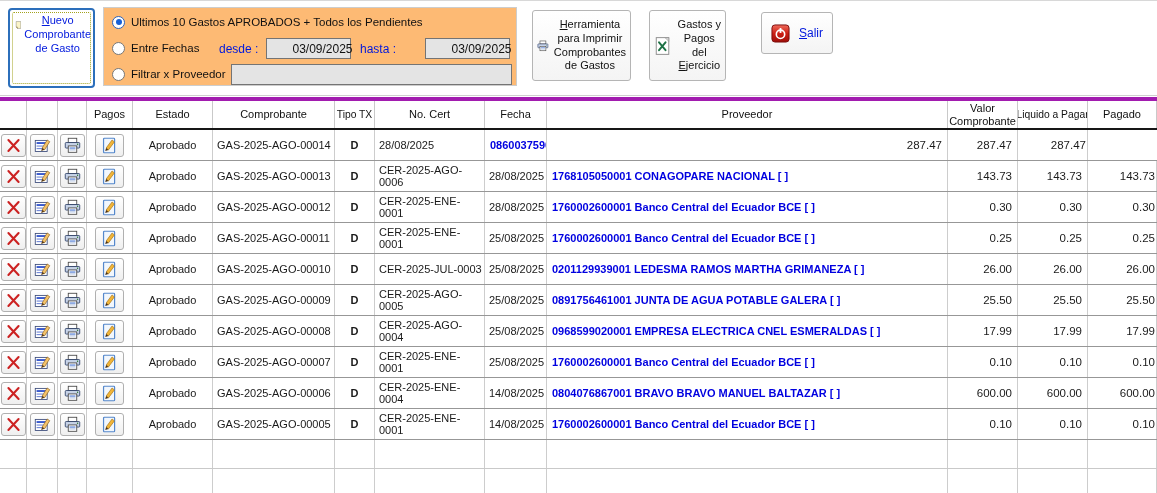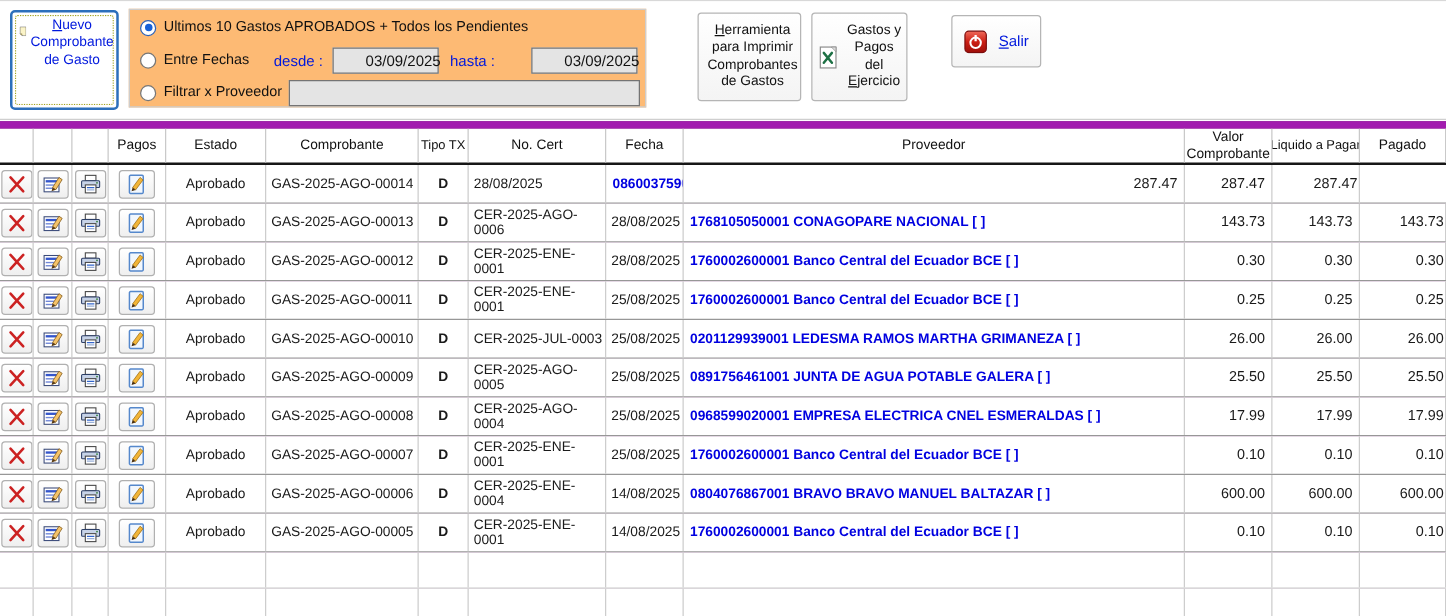--- a/index.html
+++ b/index.html
@@ -40,21 +40,21 @@
     display:flex; align-items:center; justify-content:center; gap:5px;
   }
   .tool-btn .txt { font-size:11px; color:#111; line-height:1.25; text-align:center; }
   .tool-btn .line { display:block; }
   .salir-txt { font-size:12px; color:#0018dd; display:inline-block; }
   .ul-first { display:block; }
   .ul-first::first-letter, .salir-txt::first-letter { text-decoration:underline; }
 
   
   :root { --cols: 27px 31px 29px 46px 80px 122px 40px 110px 62px 1fr 70px 70px 69px; }
-  .grid { position:absolute; top:96px; left:0; right:0; bottom:0; border-top:6px solid #a21caf; background:#701a75; }
+  .grid { position:absolute; top:96px; left:0; right:0; bottom:0; border-top:4px solid #a21caf; background:#7dd3fc; }
   .ghead {
     display:grid; grid-template-columns:var(--cols); height:29px;
     border-bottom:2px solid #161616; font-size:11px; color:#111; background:#fff;
   }
   .hc { border-right:1px solid #c9c9c9; display:flex; align-items:center; justify-content:center;
         text-align:center; line-height:1.1; overflow:hidden; white-space:normal; }
   .hc.small { font-size:10.3px; white-space:nowrap; }
   .row {
     display:grid; grid-template-columns:var(--cols); height:31px;
     border-bottom:1px solid #979797; font-size:11px; background:#fff;
@@ -158,21 +158,21 @@
     <div class="field" style="left:162px; top:30px; width:85px;">03/09/2025</div>
     <span class="blue-label" style="left:256px; top:34px;">hasta :</span>
     <div class="field" style="left:321px; top:30px; width:85px;">03/09/2025</div>
     <div class="radio-row" style="top:59px;">
       <span class="radio"></span>
       <span class="radio-label">Filtrar x Proveedor</span>
     </div>
     <div class="field" style="left:127px; top:56px; width:281px; justify-content:flex-start; padding-left:4px;"></div>
   </div>
 
-  <button class="tool-btn" style="left:532px; top:9px; width:83px; height:71px; padding:2px 4px;margin-left:26px;">
+  <button class="tool-btn" style="left:532px; top:9px; width:99px; height:71px; padding:2px 4px;">
     <svg width="22" height="22">
         <use href="#icon-print"></use>
       </svg>
     <span class="txt">
       <span class="ul-first">Herramienta</span>
       <span class="line">para Imprimir</span>
       <span class="line">Comprobantes</span>
       <span class="line">de Gastos</span>
     </span>
   </button>

